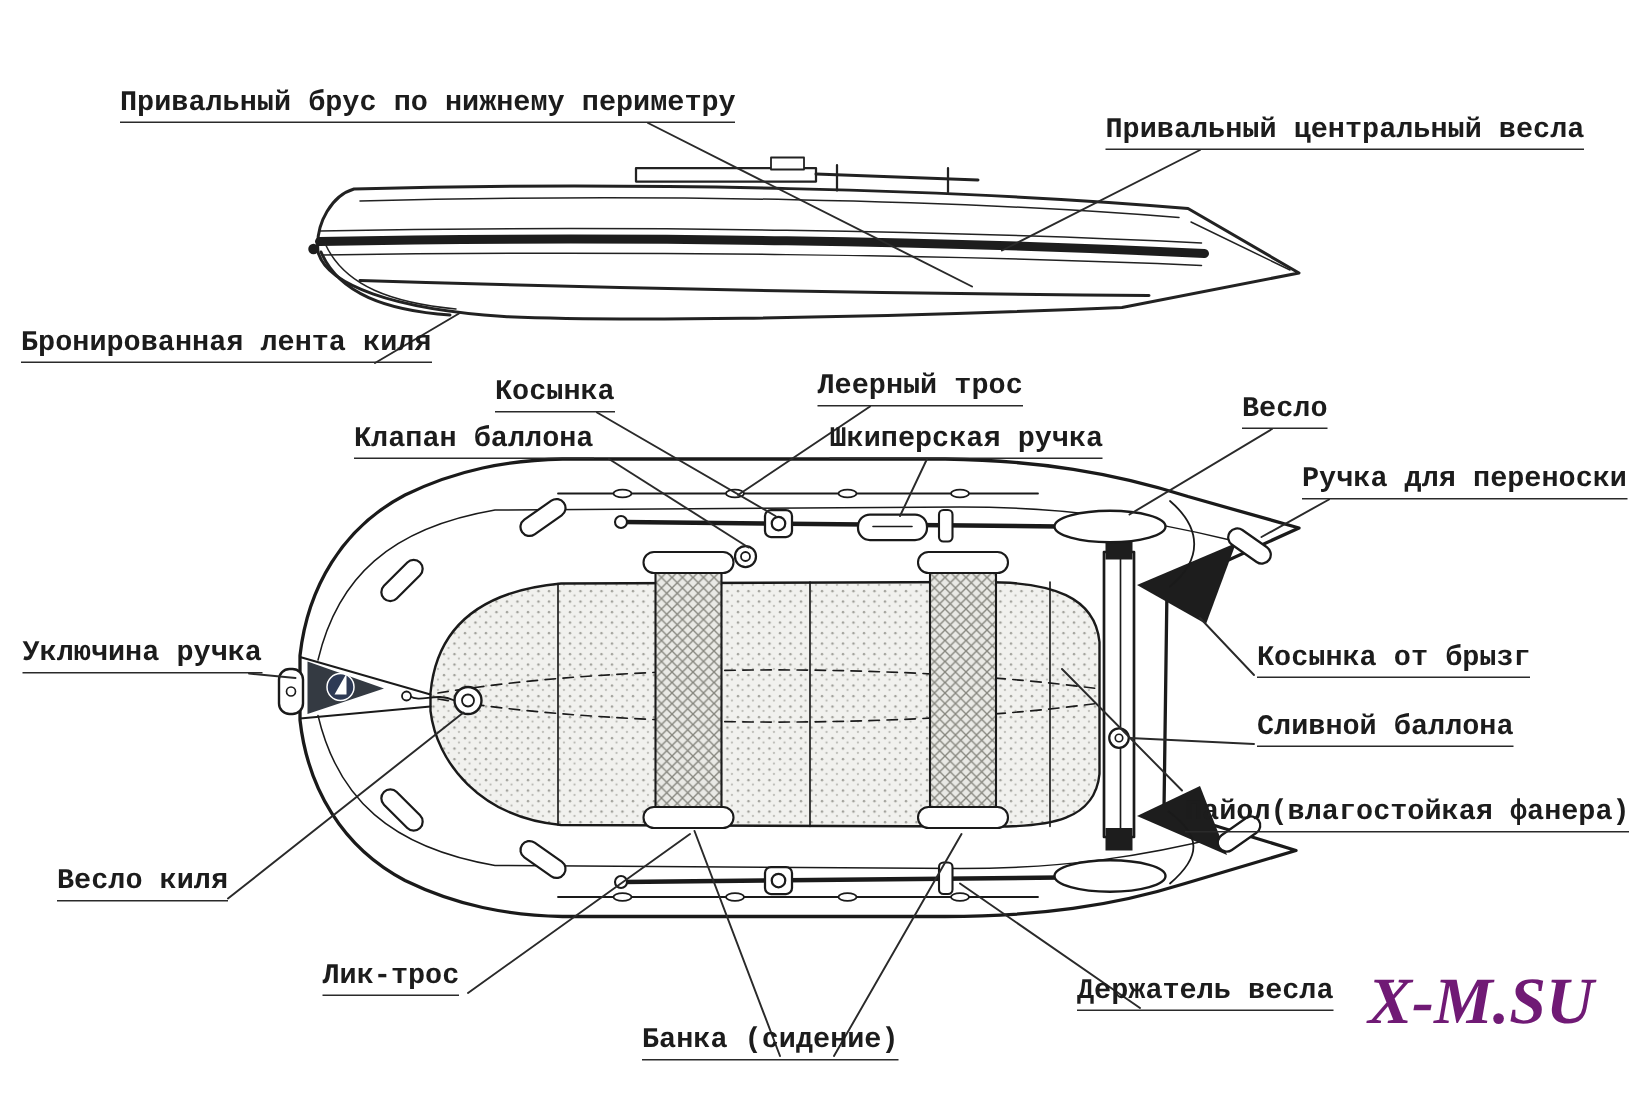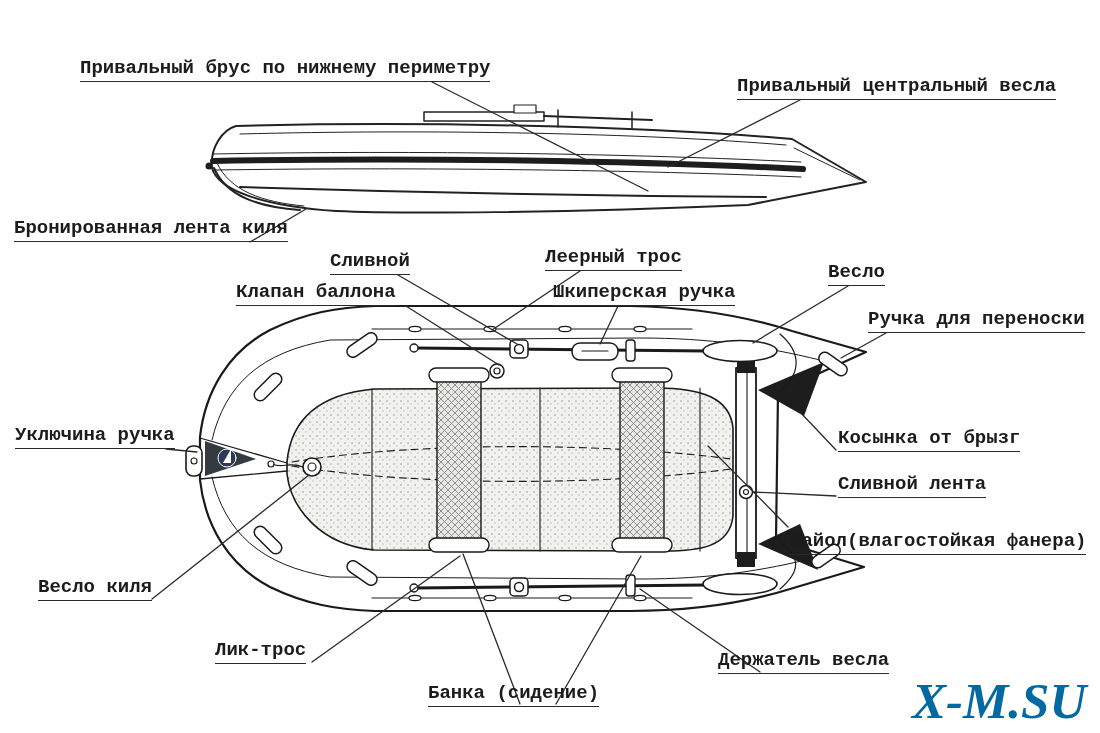--- a/index.html
+++ b/index.html
@@ -8,23 +8,23 @@
     position:relative; width:1100px; height:733px; background:#ffffff;
     overflow:hidden; font-family:"Liberation Mono", monospace;
   }
   svg.drawing { position:absolute; left:0; top:0; }
   .label {
     position:absolute; font-size:19px; font-weight:bold; color:#1c1c1c;
     line-height:23px; padding-bottom:1px; border-bottom:1.7px solid #2a2a2a;
     white-space:nowrap; letter-spacing:0;
   }
   .watermark {
-    position:absolute; left:912px; top:672px;
+    position:absolute; left:912px; top:642px;
     font-family:"Liberation Serif", serif; font-style:italic; font-weight:bold;
-    font-size:51px; color:#0369a1; white-space:nowrap;
+    font-size:44px; color:#701a75; white-space:nowrap;
   }
 </style>
 </head>
 <body>
 
 <div id="canvas">
 
   <svg class="drawing" width="1100" height="733" viewBox="0 0 1100 733">
     <defs>
       <pattern id="speckle" width="7" height="7" patternUnits="userSpaceOnUse">
@@ -204,29 +204,29 @@
       <line x1="312" y1="662" x2="460" y2="556"></line>
       <line x1="760" y1="672" x2="640" y2="589"></line>
       <line x1="520" y1="704" x2="463" y2="554"></line>
       <line x1="556" y1="704" x2="641" y2="556"></line>
     </g>
   </svg>
 
   <div class="label" style="left:80px;  top:57px">Привальный брус по нижнему периметру</div>
   <div class="label" style="left:737px; top:75px">Привальный центральный весла</div>
   <div class="label" style="left:14px;  top:217px">Бронированная лента киля</div>
-  <div class="label" style="left:330px; top:250px">Сливной</div>
+  <div class="label" style="left:330px; top:250px">Косынка</div>
   <div class="label" style="left:545px; top:246px">Леерный трос</div>
   <div class="label" style="left:236px; top:281px">Клапан баллона</div>
   <div class="label" style="left:553px; top:281px">Шкиперская ручка</div>
   <div class="label" style="left:828px; top:261px">Весло</div>
   <div class="label" style="left:868px; top:308px">Ручка для переноски</div>
   <div class="label" style="left:15px;  top:424px">Уключина ручка</div>
   <div class="label" style="left:838px; top:427px">Косынка от брызг</div>
-  <div class="label" style="left:838px; top:473px">Сливной лента</div>
+  <div class="label" style="left:838px; top:473px">Сливной баллона</div>
   <div class="label" style="left:790px; top:530px">Пайол(влагостойкая фанера)</div>
   <div class="label" style="left:38px;  top:576px">Весло киля</div>
   <div class="label" style="left:215px; top:639px">Лик-трос</div>
   <div class="label" style="left:718px; top:649px">Держатель весла</div>
   <div class="label" style="left:428px; top:682px">Банка (сидение)</div>
 
   <div class="watermark">X-M.SU</div>
 </div>
 
 </body></html>

